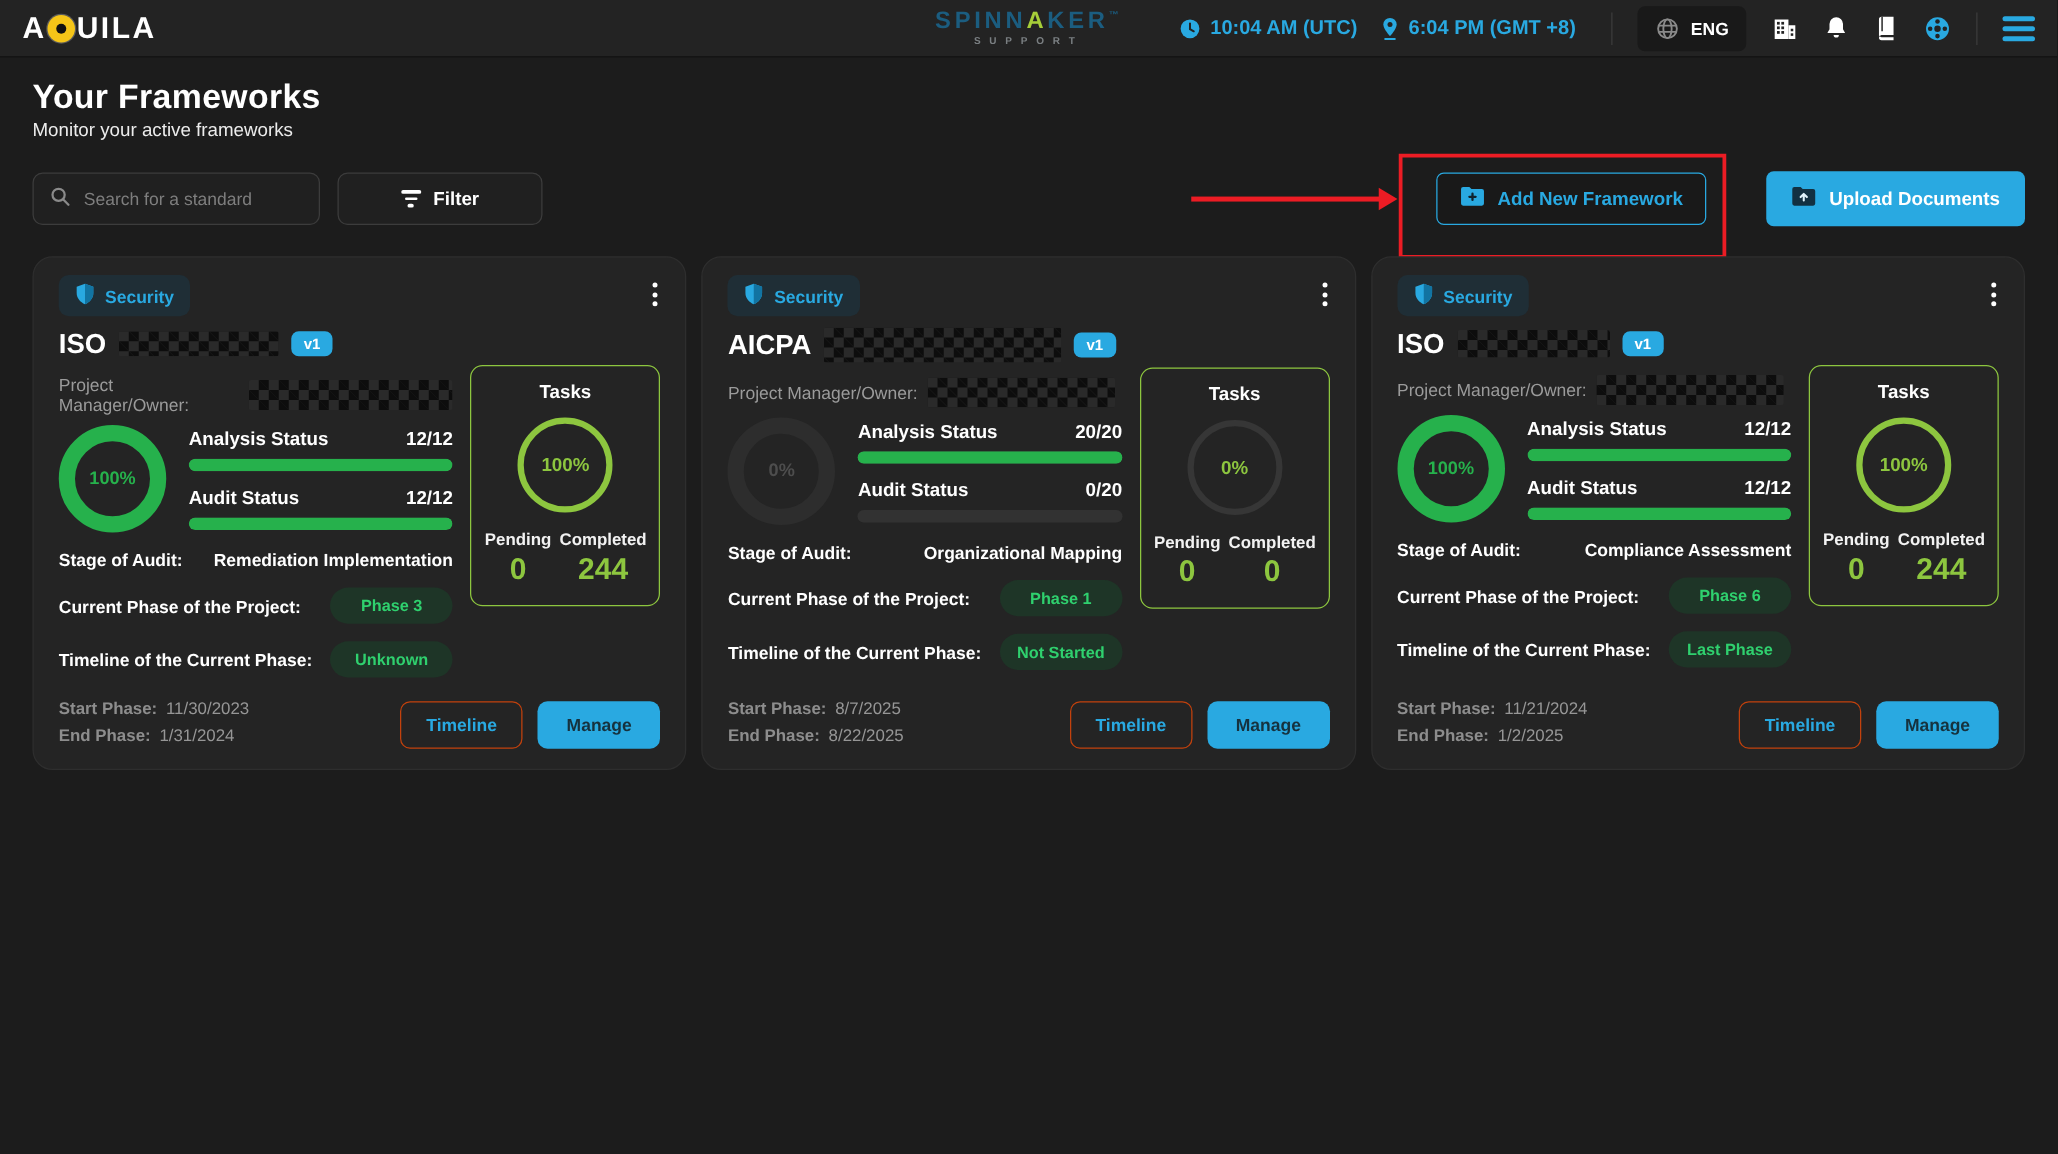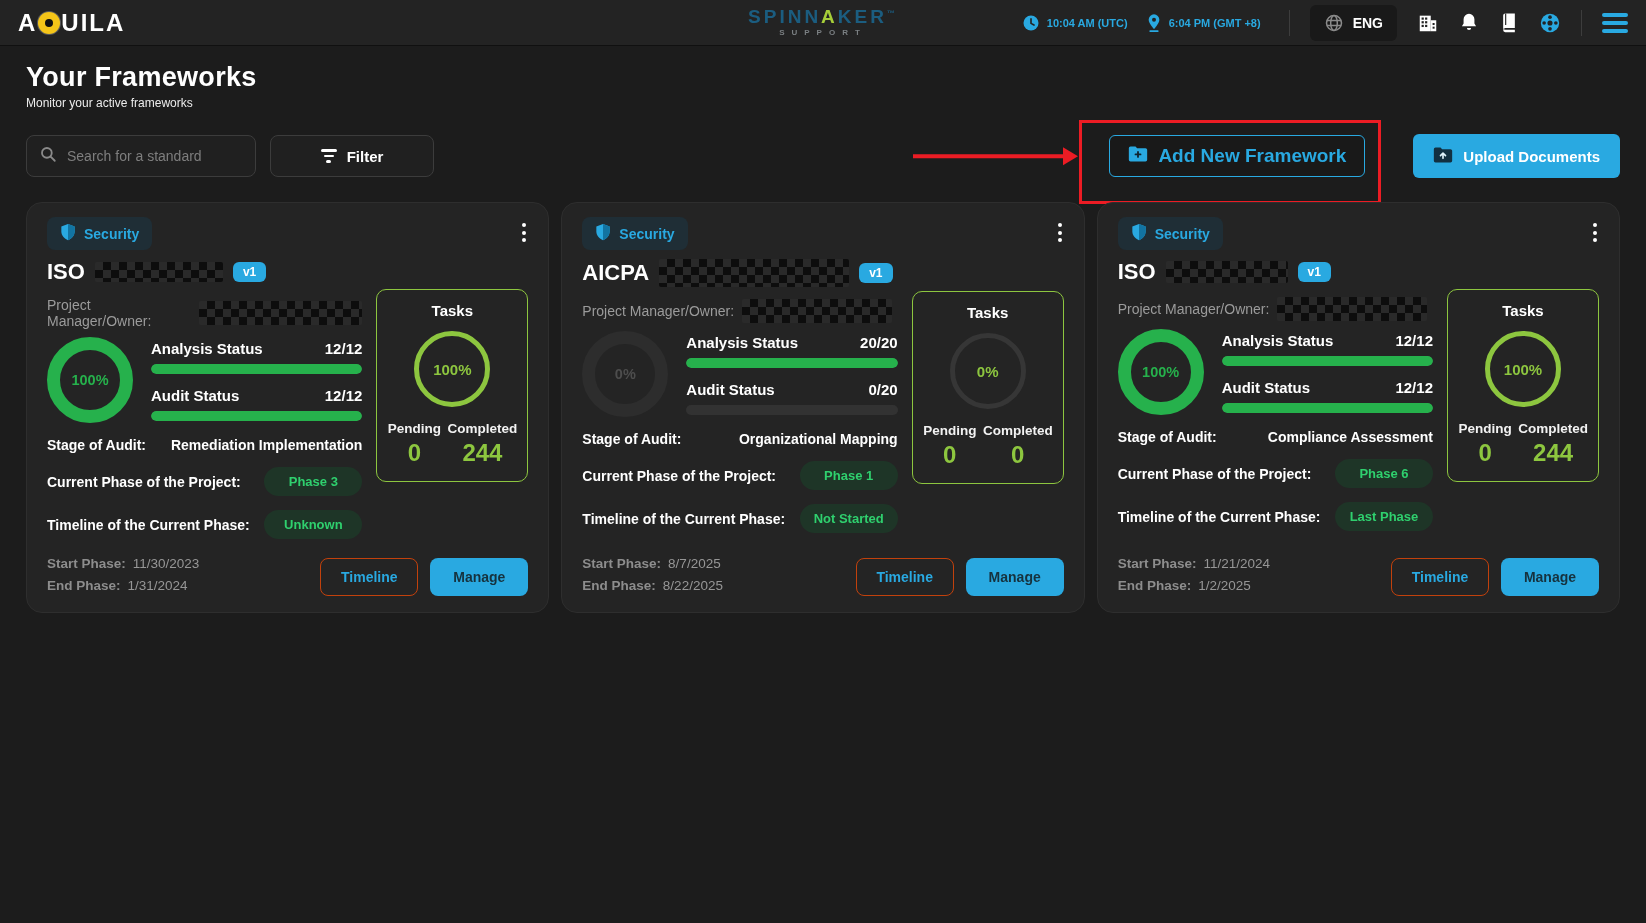--- a/index.html
+++ b/index.html
@@ -10,45 +10,45 @@
   .topbar{height:46px;background:#232323;border-bottom:1px solid #101010;display:flex;align-items:center;padding:0 18px;position:relative}
   .logo{display:flex;align-items:center;color:#fff;font-size:24px;font-weight:700;letter-spacing:2px}
   .logo .eye{width:22px;height:22px;border-radius:50%;background:#f5c518;position:relative;margin:0 1px;box-shadow:0 0 0 1px rgba(255,255,255,.25)}
   .logo .eye::after{content:"";position:absolute;left:7px;top:7px;width:8px;height:8px;background:#111;border-radius:50%}
   .brand{position:absolute;left:50%;top:7px;transform:translateX(-50%);text-align:center;line-height:1}
   .brand .l1{font-size:19px;font-weight:800;letter-spacing:3px;color:#1b5d80}
   .brand .l1 .ga{color:#a6ce39}
   .brand .l1 sup{font-size:8px;color:#1b5d80}
   .brand .l2{font-size:8px;letter-spacing:7px;color:#7a7f82;margin-top:3px;font-weight:700}
   .tb-right{margin-left:auto;display:flex;align-items:center;gap:20px}
-  .times{display:flex;align-items:center;gap:18px;color:#29a9e1;font-size:11px;font-weight:600;margin-right:8px}
+  .times{display:flex;align-items:center;gap:18px;color:#29a9e1;font-size:16px;font-weight:600;margin-right:8px}
   .time-item{display:flex;align-items:center;gap:7px}
   .vsep{width:1px;height:26px;background:#3d3d3d}
   .lang{display:flex;align-items:center;gap:9px;background:#191919;border-radius:6px;padding:8px 14px;color:#fff;font-size:14px;font-weight:700}
   .tb-icon{display:flex;align-items:center;justify-content:center;cursor:pointer}
   .burger{display:flex;flex-direction:column;gap:4px;cursor:pointer}
   .burger i{display:block;width:26px;height:4px;border-radius:2px;background:#29a9e1}
 
   
   .main{padding:0 26px}
   .page-title{color:#fff;font-size:27px;font-weight:800;letter-spacing:.3px;margin-top:16px}
-  .page-sub{color:#ececec;font-size:12px;margin-top:3px}
+  .page-sub{color:#ececec;font-size:15px;margin-top:3px}
 
   .toolbar{display:flex;align-items:center;margin-top:24px}
   .search{display:flex;align-items:center;gap:10px;width:230px;height:42px;background:#202020;border:1px solid #3c3c3c;border-radius:8px;padding:0 12px}
   .search input{flex:1;background:transparent;border:none;outline:none;color:#22c55e;font-size:14px}
   .search input::placeholder{color:#7e7e7e}
   .btn-filter{display:flex;align-items:center;justify-content:center;gap:10px;margin-left:14px;width:164px;height:42px;background:#202020;border:1px solid #3c3c3c;border-radius:8px;color:#fff;font-size:15px;font-weight:700;cursor:pointer}
   .f-ic{display:flex;flex-direction:column;align-items:center;gap:3px}
   .f-ic i{display:block;height:2.5px;background:#fff;border-radius:2px}
   .f-ic i:nth-child(1){width:16px}.f-ic i:nth-child(2){width:10px}.f-ic i:nth-child(3){width:5px}
   .toolbar .spacer{flex:1}
 
   .annotated{position:relative;margin-right:48px}
-  .btn-add{display:flex;align-items:center;gap:10px;height:42px;padding:0 18px;background:rgba(0,0,0,.1);border:1px solid #29a9e1;border-radius:6px;color:#29a9e1;font-size:19px;font-weight:700;cursor:pointer}
+  .btn-add{display:flex;align-items:center;gap:10px;height:42px;padding:0 18px;background:rgba(0,0,0,.1);border:1px solid #29a9e1;border-radius:6px;color:#29a9e1;font-size:15px;font-weight:700;cursor:pointer}
   .annot-box{position:absolute;left:-30px;right:-16px;top:-15px;bottom:-27px;border:3px solid #ec1c24;pointer-events:none}
   .annot-arrow{position:absolute;right:calc(100% + 44px);top:50%;transform:translateY(-50%);width:152px;height:3.5px;background:#ec1c24}
   .annot-arrow::after{content:"";position:absolute;right:-13px;top:50%;transform:translateY(-50%);border-left:15px solid #ec1c24;border-top:9px solid transparent;border-bottom:9px solid transparent}
   .btn-upload{display:flex;align-items:center;gap:10px;height:44px;padding:0 20px;background:#29a9e1;border:none;border-radius:6px;color:#fff;font-size:15px;font-weight:700;cursor:pointer}
 
   
   .cards{display:flex;gap:12px;margin-top:24px}
   .card{flex:1;background:#242424;border:1px solid #2e2e2e;border-radius:16px;padding:14px 20px 16px;position:relative;display:flex;flex-direction:column;min-height:354px}
   .kebab{position:absolute;top:18px;right:20px;display:flex;flex-direction:column;gap:3.5px;cursor:pointer;padding:2px}
   .kebab i{width:4px;height:4px;border-radius:50%;background:#fff}

